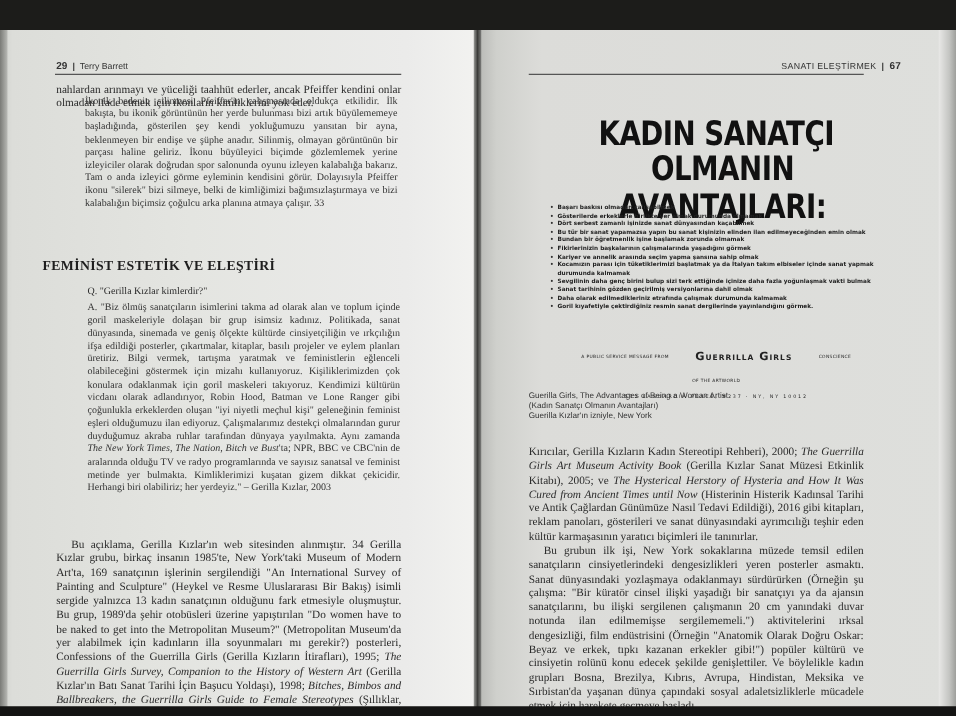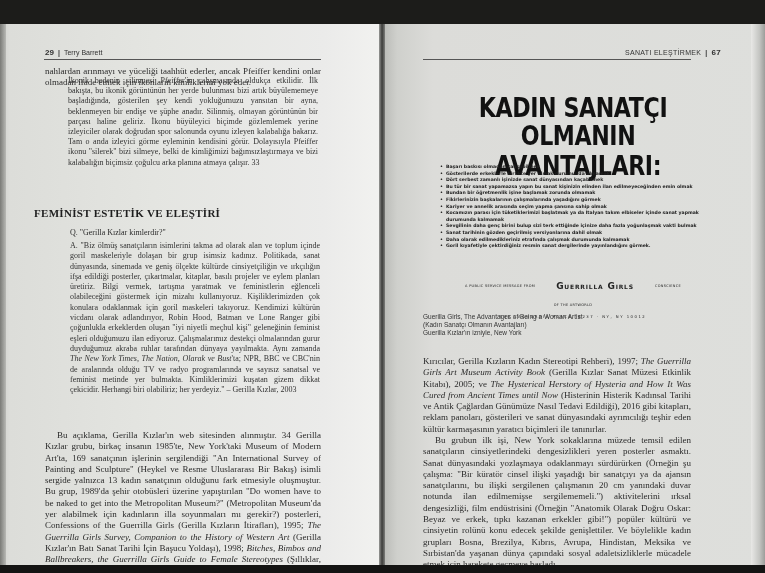--- a/index.html
+++ b/index.html
@@ -56,21 +56,21 @@
   </div>
   <div class="rule rule-left"></div>
 
   <div class="text lt1">nahlardan arınmayı ve yüceliği taahhüt ederler, ancak Pfeiffer kendini onlar olmadan ifade etmek için ikonların kimliklerini yok eder.</div>
   <div class="text quote1">İkonik bedenin silinmesi Pfeiffer'in çalışmasında oldukça etkilidir. İlk bakışta, bu ikonik görüntünün her yerde bulunması bizi artık büyülememeye başladığında, gösterilen şey kendi yokluğumuzu yansıtan bir ayna, beklenmeyen bir endişe ve şüphe anadır. Silinmiş, olmayan görüntünün bir parçası haline geliriz. İkonu büyüleyici biçimde gözlemlemek yerine izleyiciler olarak doğrudan spor salonunda oyunu izleyen kalabalığa bakarız. Tam o anda izleyici görme eyleminin kendisini görür. Dolayısıyla Pfeiffer ikonu "silerek" bizi silmeye, belki de kimliğimizi bağımsızlaştırmaya ve bizi kalabalığın biçimsiz çoğulcu arka planına atmaya çalışır. 33</div>
 
   <div class="heading">FEMİNİST ESTETİK VE ELEŞTİRİ</div>
   <div class="text qline">Q. "Gerilla Kızlar kimlerdir?"</div>
   <div class="text answer">
     <span>A. "Biz ölmüş sanatçıların isimlerini takma ad olarak alan ve toplum içinde goril maskeleriyle dolaşan bir grup isimsiz kadınız. Politikada, sanat dünyasında, sinemada ve geniş ölçekte kültürde cinsiyetçiliğin ve ırkçılığın ifşa edildiği posterler, çıkartmalar, kitaplar, basılı projeler ve eylem planları üretiriz. Bilgi vermek, tartışma yaratmak ve feministlerin eğlenceli olabileceğini göstermek için mizahı kullanıyoruz. Kişiliklerimizden çok konulara odaklanmak için goril maskeleri takıyoruz. Kendimizi kültürün vicdanı olarak adlandırıyor, Robin Hood, Batman ve Lone Ranger gibi çoğunlukla erkeklerden oluşan "iyi niyetli meçhul kişi" geleneğinin feminist eşleri olduğumuzu ilan ediyoruz. Çalışmalarımız destekçi olmalarından gurur duyduğumuz akraba ruhlar tarafından dünyaya yayılmakta. Aynı zamanda</span>
-    <em>The New York Times, The Nation, Olarak ve Bust</em><span>'ta; NPR, BBC ve CBC'nin de aralarında olduğu TV ve radyo programlarında ve sayısız sanatsal ve feminist metinde yer bulmakta. Kimliklerimizi kuşatan gizem dikkat çekicidir. Herhangi biri olabiliriz; her yerdeyiz." – Gerilla Kızlar, 2003</span>
+    <em>The New York Times, The Nation, Bitch ve Bust</em><span>'ta; NPR, BBC ve CBC'nin de aralarında olduğu TV ve radyo programlarında ve sayısız sanatsal ve feminist metinde yer bulmakta. Kimliklerimizi kuşatan gizem dikkat çekicidir. Herhangi biri olabiliriz; her yerdeyiz." – Gerilla Kızlar, 2003</span>
   </div>
 
   <div class="text lt2">
     <span>Bu açıklama, Gerilla Kızlar'ın web sitesinden alınmıştır. 34 Gerilla Kızlar grubu, birkaç insanın 1985'te, New York'taki Museum of Modern Art'ta, 169 sanatçının işlerinin sergilendiği "An International Survey of Painting and Sculpture" (Heykel ve Resme Uluslararası Bir Bakış) isimli sergide yalnızca 13 kadın sanatçının olduğunu fark etmesiyle oluşmuştur. Bu grup, 1989'da şehir otobüsleri üzerine yapıştırılan "Do women have to be naked to get into the Metropolitan Museum?" (Metropolitan Museum'da yer alabilmek için kadınların illa soyunmaları mı gerekir?) posterleri, Confessions of the Guerrilla Girls (Gerilla Kızların İtirafları), 1995;</span>
     <em>The Guerrilla Girls Survey, Companion to the History of Western Art</em>
     <span>(Gerilla Kızlar'ın Batı Sanat Tarihi İçin Başucu Yoldaşı), 1998;</span>
     <em>Bitches, Bimbos and Ballbreakers, the Guerrilla Girls Guide to Female Stereotypes</em>
     <span>(Şıllıklar, Sürtükler ve Gölle</span>
   </div>
 </div>
@@ -107,21 +107,21 @@
     <span class="addr">532 LAGUARDIA PLACE, #237 · NY, NY 10012</span>
   </div>
 
   <div class="caption">
     <div>Guerilla Girls, The Advantages of Being a Woman Artist</div>
     <div>(Kadın Sanatçı Olmanın Avantajları)</div>
     <div>Guerilla Kızlar'ın izniyle, New York</div>
   </div>
 
   <div class="text rt1">
-    <span>Kırıcılar, Gerilla Kızların Kadın Stereotipi Rehberi), 1997;</span>
+    <span>Kırıcılar, Gerilla Kızların Kadın Stereotipi Rehberi), 2000;</span>
     <em>The Guerrilla Girls Art Museum Activity Book</em>
     <span>(Gerilla Kızlar Sanat Müzesi Etkinlik Kitabı), 2005; ve</span>
     <em>The Hysterical Herstory of Hysteria and How It Was Cured from Ancient Times until Now</em>
     <span>(Histerinin Histerik Kadınsal Tarihi ve Antik Çağlardan Günümüze Nasıl Tedavi Edildiği), 2016 gibi kitapları, reklam panoları, gösterileri ve sanat dünyasındaki ayrımcılığı teşhir eden kültür karmaşasının yaratıcı biçimleri ile tanınırlar.</span>
   </div>
   <div class="text rt2">Bu grubun ilk işi, New York sokaklarına müzede temsil edilen sanatçıların cinsiyetlerindeki dengesizlikleri yeren posterler asmaktı. Sanat dünyasındaki yozlaşmaya odaklanmayı sürdürürken (Örneğin şu çalışma: "Bir küratör cinsel ilişki yaşadığı bir sanatçıyı ya da ajansın sanatçılarını, bu ilişki sergilenen çalışmanın 20 cm yanındaki duvar notunda ilan edilmemişse sergilememeli.") aktivitelerini ırksal dengesizliği, film endüstrisini (Örneğin "Anatomik Olarak Doğru Oskar: Beyaz ve erkek, tıpkı kazanan erkekler gibi!") popüler kültürü ve cinsiyetin rolünü konu edecek şekilde genişlettiler. Ve böylelikle kadın grupları Bosna, Brezilya, Kıbrıs, Avrupa, Hindistan, Meksika ve Sırbistan'da yaşanan dünya çapındaki sosyal adaletsizliklerle mücadele etmek için harekete geçmeye başladı.</div>
 </div>
 
 <div class="gutter"></div>
 <div class="bottom-shadow"></div>

